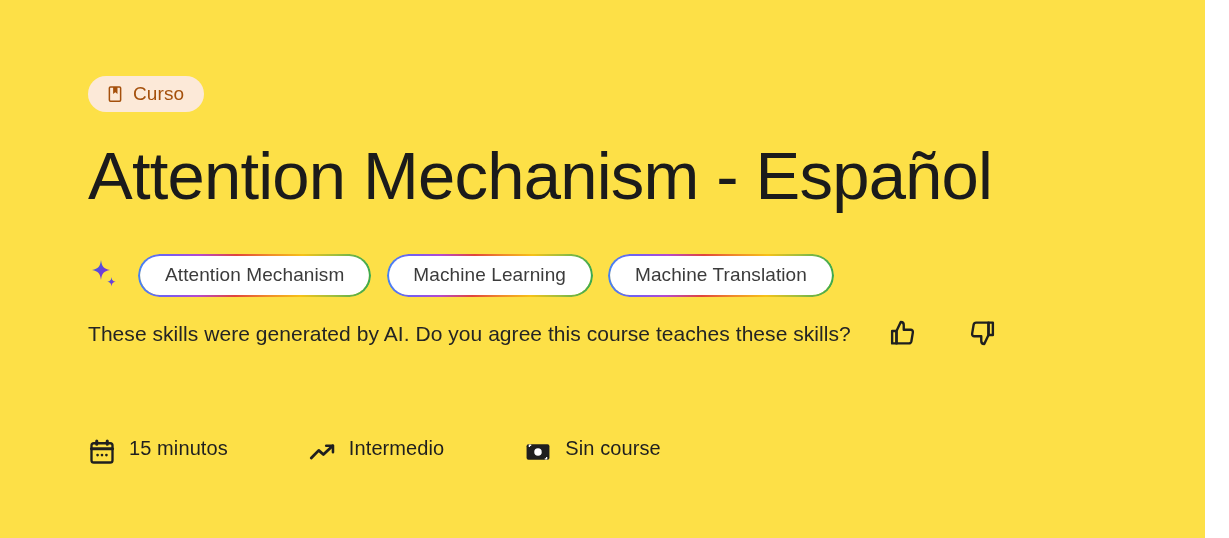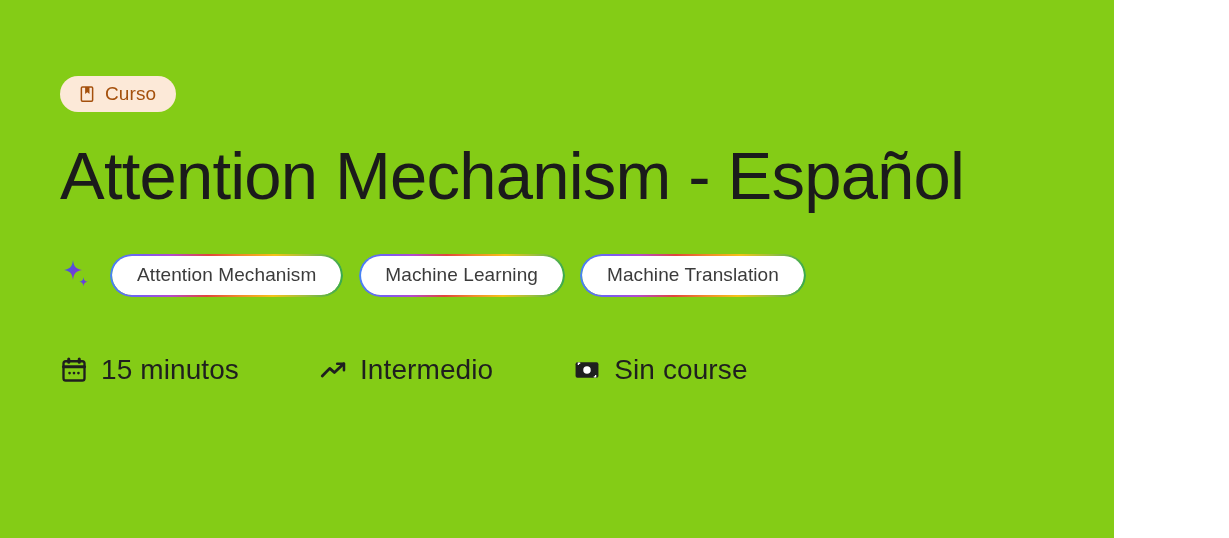--- a/index.html
+++ b/index.html
@@ -7,24 +7,24 @@
   html, body {
     width: 1229px;
     height: 538px;
     background: #ffffff;
     font-family: "Liberation Sans", sans-serif;
     overflow: hidden;
   }
 
   .page {
     position: relative;
-    width: 1114px;
+    width: 1205px;
     height: 538px;
-    background: #84cc16;
-    padding: 76px 0 0 60px;
+    background: #fde047;
+    padding: 76px 0 0 88px;
   }
 
   
   .badge {
     display: inline-flex;
     align-items: center;
     gap: 9px;
     background: #fce9d8;
     color: #a4500c;
     border-radius: 999px;
@@ -120,24 +120,25 @@
   
   .meta-row {
     margin-top: 60px;
     display: flex;
     align-items: center;
   }
   .meta-item {
     display: inline-flex;
     align-items: flex-start;
     gap: 13px;
-    font-size: 28px;
+    font-size: 20px;
     color: #1f1f1f;
     letter-spacing: .1px;
     line-height: 1;
+    margin-top: 28px;
   }
   .meta-item + .meta-item { margin-left: 80px; }
   .meta-icon { display: block; width: 28px; height: 28px; flex: 0 0 auto; color: #1f1f1f; }
 </style>
 </head>
 <body>
 
 <div class="page">
 
   
@@ -175,20 +176,41 @@
     </span>
     <span class="chip">
       <span>Machine Learning</span>
     </span>
     <span class="chip">
       <span>Machine Translation</span>
     </span>
   </div>
 
   
+  <div class="disclaimer-row">
+    <span class="disclaimer-text">These skills were generated by AI. Do you agree this course teaches these skills?</span>
+
+    <button class="feedback-btn thumb-up-wrap">
+      <span>
+        <svg viewBox="0 0 24 24" width="30" height="30" fill="none" stroke="#1f1f1f" stroke-width="1.9" stroke-linejoin="round" stroke-linecap="round">
+          <path d="M6.8 10.4 L10.2 3.2 C11.6 3.2 12.6 4.2 12.6 5.6 L12.6 9.4 L18.2 9.4 C19.3 9.4 20.1 10.4 19.9 11.5 L18.7 18.6 C18.5 19.6 17.7 20.3 16.7 20.3 L6.8 20.3 Z"></path>
+          <path d="M6.8 10.4 L3.3 10.4 L3.3 20.3 L6.8 20.3 Z"></path>
+        </svg>
+      </span>
+    </button>
+
+    <button class="feedback-btn thumb-down-wrap">
+      <span>
+        <svg viewBox="0 0 24 24" width="30" height="30" fill="none" stroke="#1f1f1f" stroke-width="1.9" stroke-linejoin="round" stroke-linecap="round">
+          <path d="M17.2 13.6 L13.8 20.8 C12.4 20.8 11.4 19.8 11.4 18.4 L11.4 14.6 L5.8 14.6 C4.7 14.6 3.9 13.6 4.1 12.5 L5.3 5.4 C5.5 4.4 6.3 3.7 7.3 3.7 L17.2 3.7 Z"></path>
+          <path d="M17.2 13.6 L20.7 13.6 L20.7 3.7 L17.2 3.7 Z"></path>
+        </svg>
+      </span>
+    </button>
+  </div>
 
   
   <div class="meta-row">
 
     <div class="meta-item">
       <span class="meta-icon">
         <svg viewBox="0 0 24 24" width="28" height="28" fill="none" stroke="#1f1f1f" stroke-width="2" stroke-linecap="round" stroke-linejoin="round">
           <rect x="3" y="4.5" width="18" height="16.5" rx="2"></rect>
           <path d="M3 9.2 L21 9.2" stroke-width="2.6"></path>
           <path d="M7.5 2.6 L7.5 5.4 M16.5 2.6 L16.5 5.4" stroke-width="2.6"></path>

